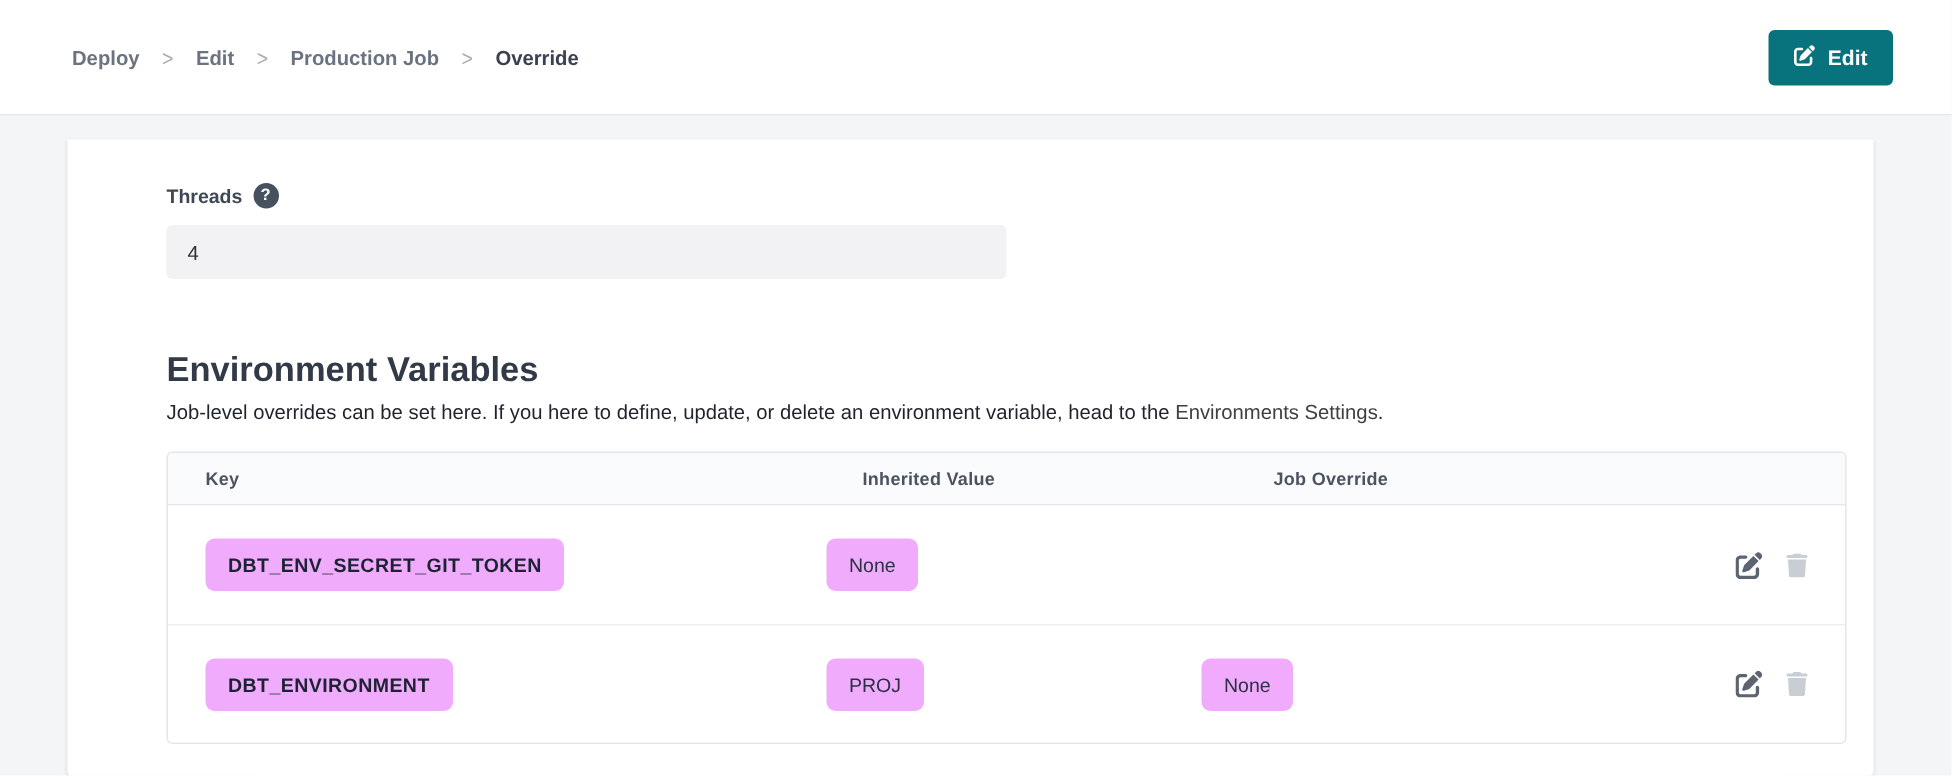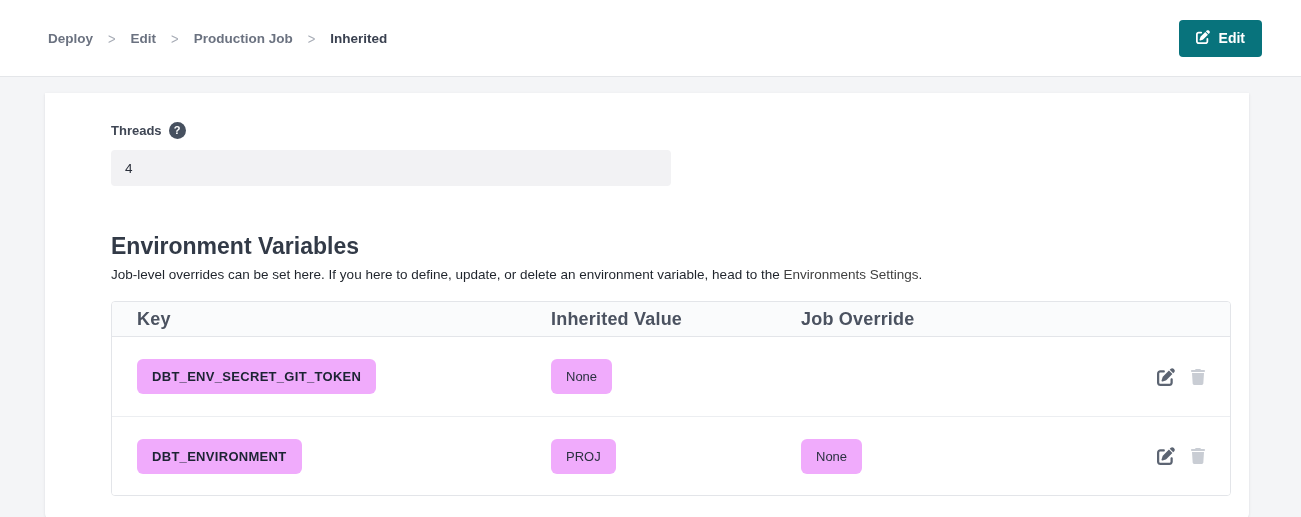--- a/index.html
+++ b/index.html
@@ -67,22 +67,23 @@
   
   .ev-table {
     margin-top:19px; width:1120px;
     border:1px solid #e3e5e9; border-radius:4px;
     overflow:hidden; background:#ffffff;
   }
   .ev-head {
     height:35px; background:#fafbfc;
     border-bottom:1px solid #e3e5e9;
     display:flex; align-items:center;
-    font-size:18px; font-weight:700; color:#4b5260;
+    font-size:12px; font-weight:700; color:#4b5260;
     letter-spacing:0.2px;
+    gap:24px;
   }
   .ev-row { height:79px; display:flex; align-items:center; background:#ffffff; }
   .ev-row + .ev-row { border-top:1px solid #eceef1; }
   .col-key { width:439px; padding-left:25px; }
   .col-inh { width:250px; }
   .col-ovr { flex:1; }
   .col-actions {
     width:110px; display:flex; align-items:center; justify-content:flex-end;
     gap:15px; padding-right:24px;
   }
@@ -100,21 +101,21 @@
 <body>
 
 <div class="topbar">
   <div class="breadcrumb">
     <span class="crumb">Deploy</span>
     <span class="crumb-sep">&gt;</span>
     <span class="crumb">Edit</span>
     <span class="crumb-sep">&gt;</span>
     <span class="crumb">Production Job</span>
     <span class="crumb-sep">&gt;</span>
-    <span class="crumb active">Inherited</span>
+    <span class="crumb active">Override</span>
   </div>
   <button class="edit-btn">
     <span>
       <svg viewBox="0 0 512 512">
           <path d="M471.6 21.7c-21.9-21.9-57.3-21.9-79.2 0L362.3 51.7l98.1 98.1 30.1-30.1c21.9-21.9 21.9-57.3 0-79.2L471.6 21.7zm-299.2 220c-6.1 6.1-10.8 13.6-13.5 21.9l-29.6 88.8c-2.9 8.6-.6 18.1 5.8 24.6s15.9 8.7 24.6 5.8l88.8-29.6c8.2-2.7 15.7-7.4 21.9-13.5L437.7 172.3 339.7 74.3 172.4 241.7zM96 64C43 64 0 107 0 160V416c0 53 43 96 96 96H352c53 0 96-43 96-96V320c0-17.7-14.3-32-32-32s-32 14.3-32 32v96c0 17.7-14.3 32-32 32H96c-17.7 0-32-14.3-32-32V160c0-17.7 14.3-32 32-32h96c17.7 0 32-14.3 32-32s-14.3-32-32-32H96z"></path>
         </svg>
     </span>
     <span>Edit</span>
   </button>
 </div>

